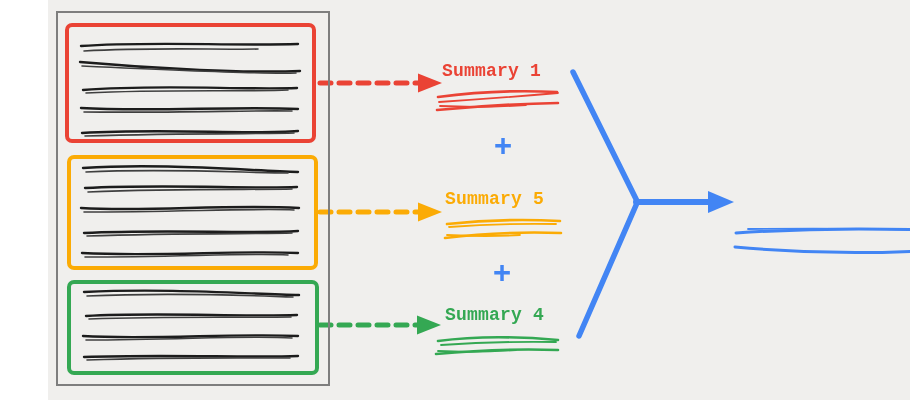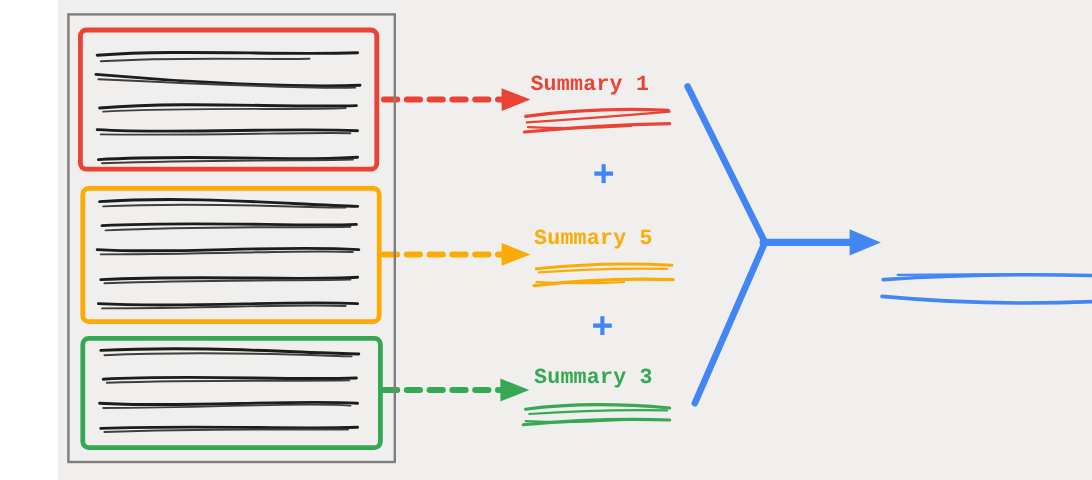--- a/index.html
+++ b/index.html
@@ -144,16 +144,16 @@
 
   <div class="box doc-frame"></div>
   <div class="box sec sec-red"></div>
   <div class="box sec sec-orange"></div>
   <div class="box sec sec-green"></div>
 
   <div class="lbl lbl-sm lbl-red">Summary 1</div>
   <div class="plus plus-1">+</div>
   <div class="lbl lbl-sm lbl-orange">Summary 5</div>
   <div class="plus plus-2">+</div>
-  <div class="lbl lbl-sm lbl-green">Summary 3</div>
+  <div class="lbl lbl-sm lbl-green">Summary 4</div>
 
 
 </div>
 
 </body></html>

